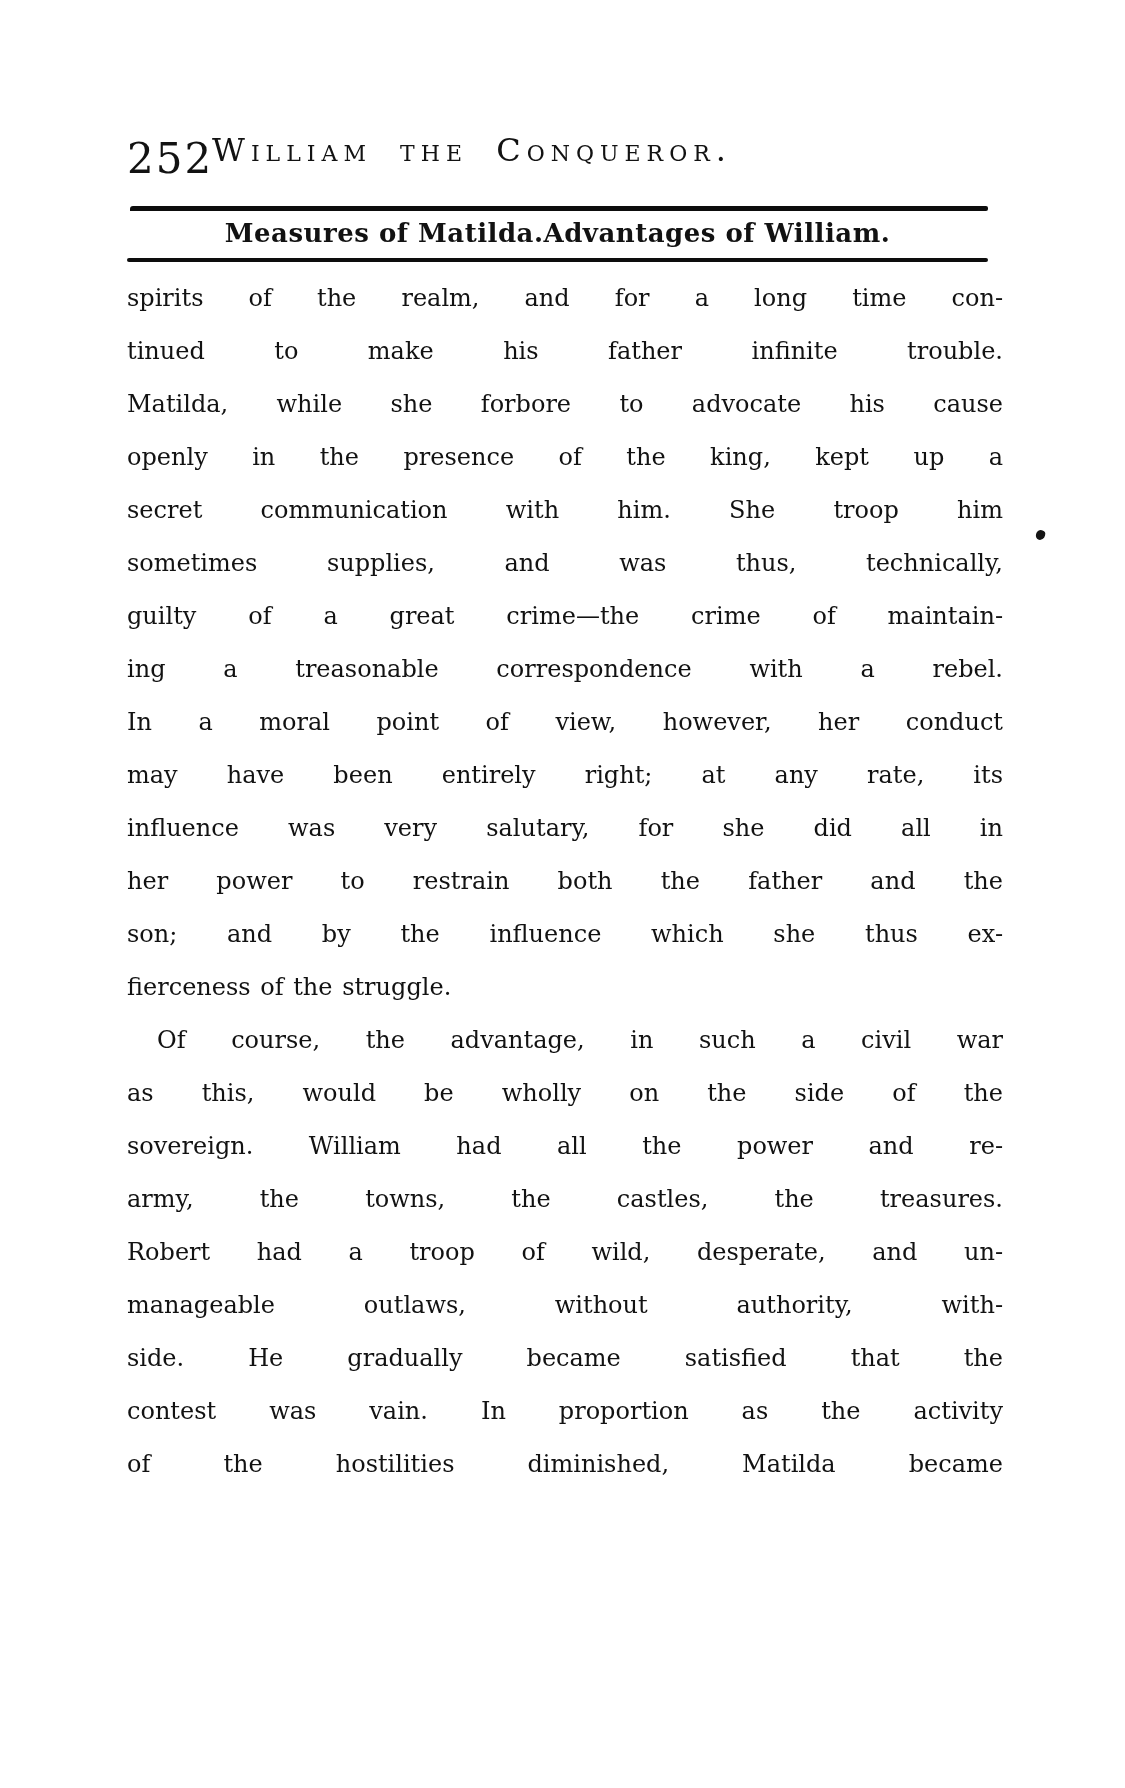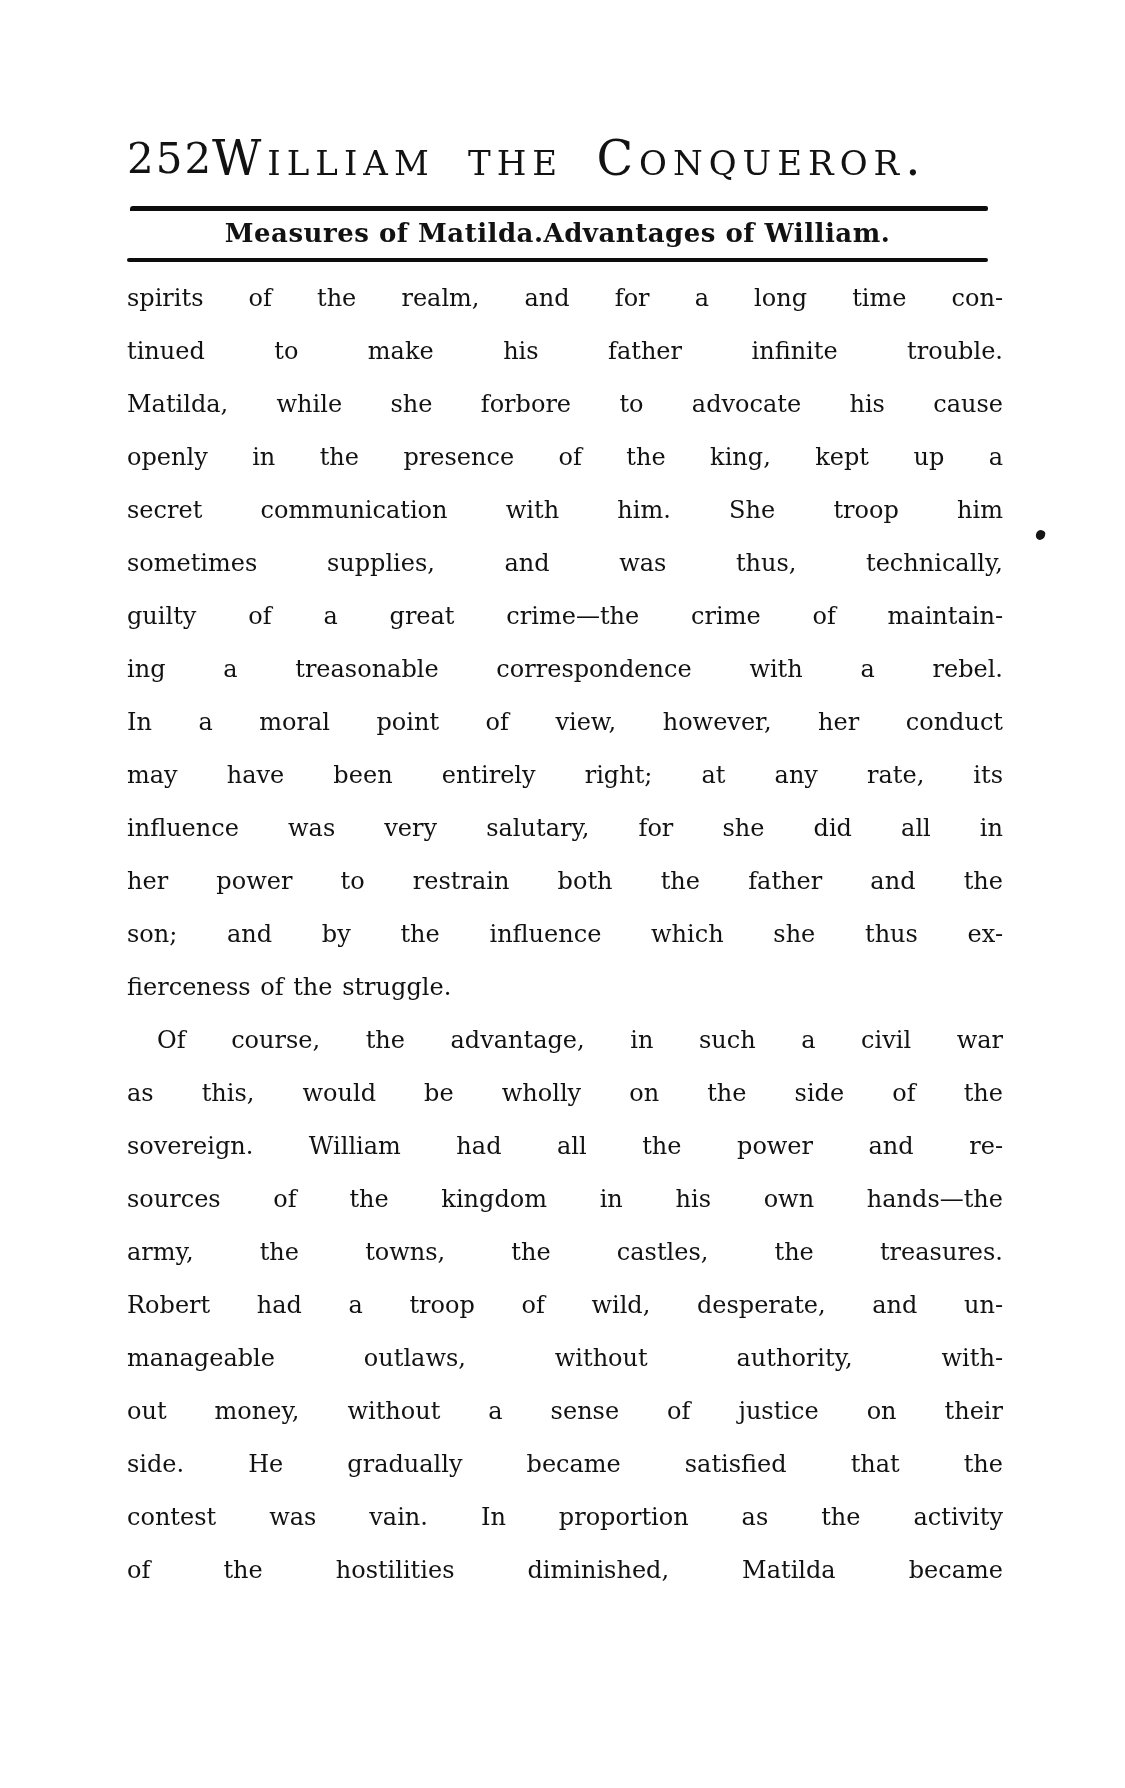--- a/index.html
+++ b/index.html
@@ -21,21 +21,21 @@
     left: 127px;
     top: 138px;
     font-size: 42px;
     line-height: 1;
     letter-spacing: 2px;
   }
   .page-title {
     position: absolute;
     left: 212px;
     top: 134px;
-    font-size: 48px;
+    font-size: 32px;
     line-height: 1;
     font-variant: small-caps;
     letter-spacing: 6px;
     word-spacing: 12px;
     white-space: nowrap;
   }
   .rule {
     position: absolute;
     background: #0d0d0d;
   }
@@ -126,25 +126,23 @@
     <div class="line">ing a treasonable correspondence with a rebel.</div>
     <div class="line">In a moral point of view, however, her conduct</div>
     <div class="line">may have been entirely right; at any rate, its</div>
     <div class="line">influence was very salutary, for she did all in</div>
     <div class="line">her power to restrain both the father and the</div>
     <div class="line">son; and by the influence which she thus ex-</div>
     <div class="line para-end">fierceness of the struggle.</div>
     <div class="line indent">Of course, the advantage, in such a civil war</div>
     <div class="line">as this, would be wholly on the side of the</div>
     <div class="line">sovereign.  William had all the power and re-</div>
-    <div class="line">sources of the kingdom in his own hands—the</div>
     <div class="line">army, the towns, the castles, the treasures.</div>
     <div class="line">Robert had a troop of wild, desperate, and un-</div>
     <div class="line">manageable outlaws, without authority, with-</div>
-    <div class="line">out money, without a sense of justice on their</div>
     <div class="line">side.  He gradually became satisfied that the</div>
     <div class="line">contest was vain.  In proportion as the activity</div>
     <div class="line">of the hostilities diminished, Matilda became</div>
   </div>
 
   <div class="ink-speck"></div>
 
 </div>
 
 </body></html>

